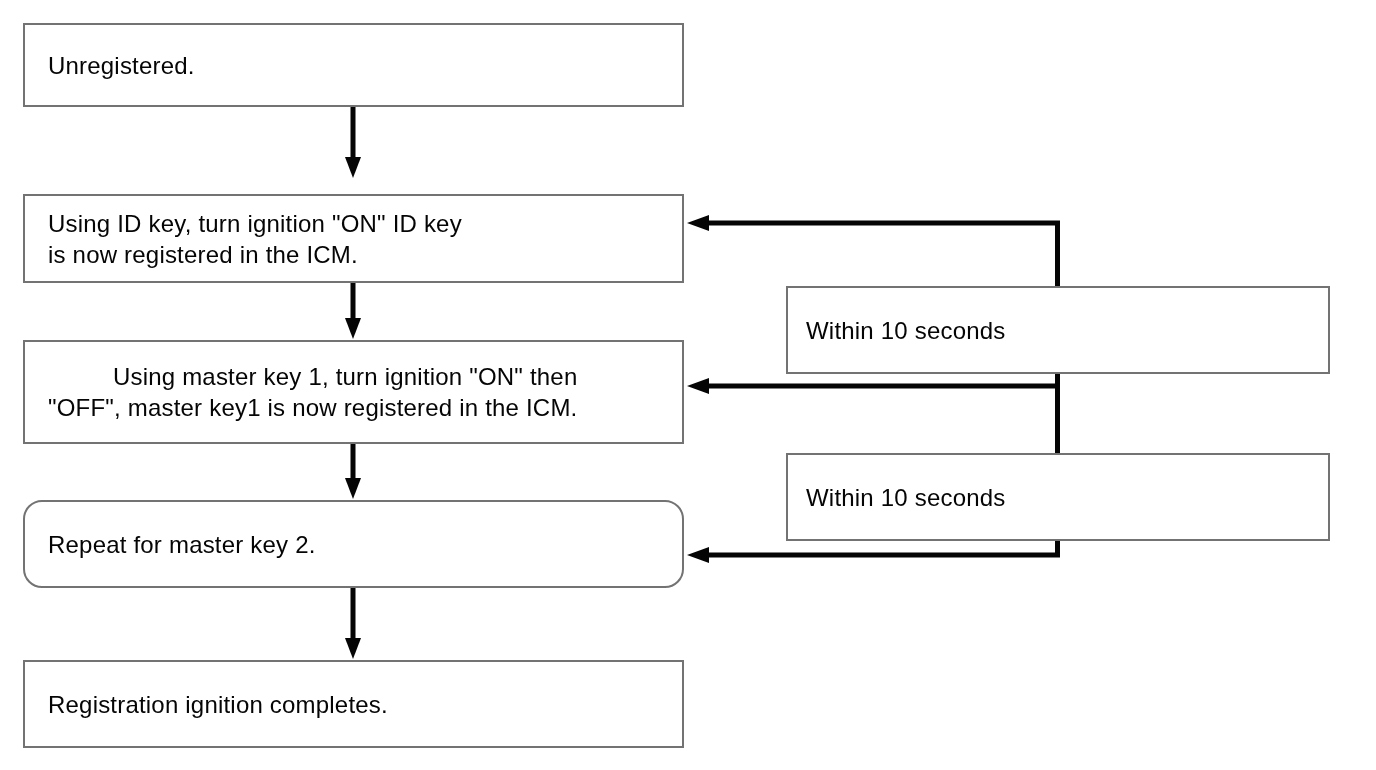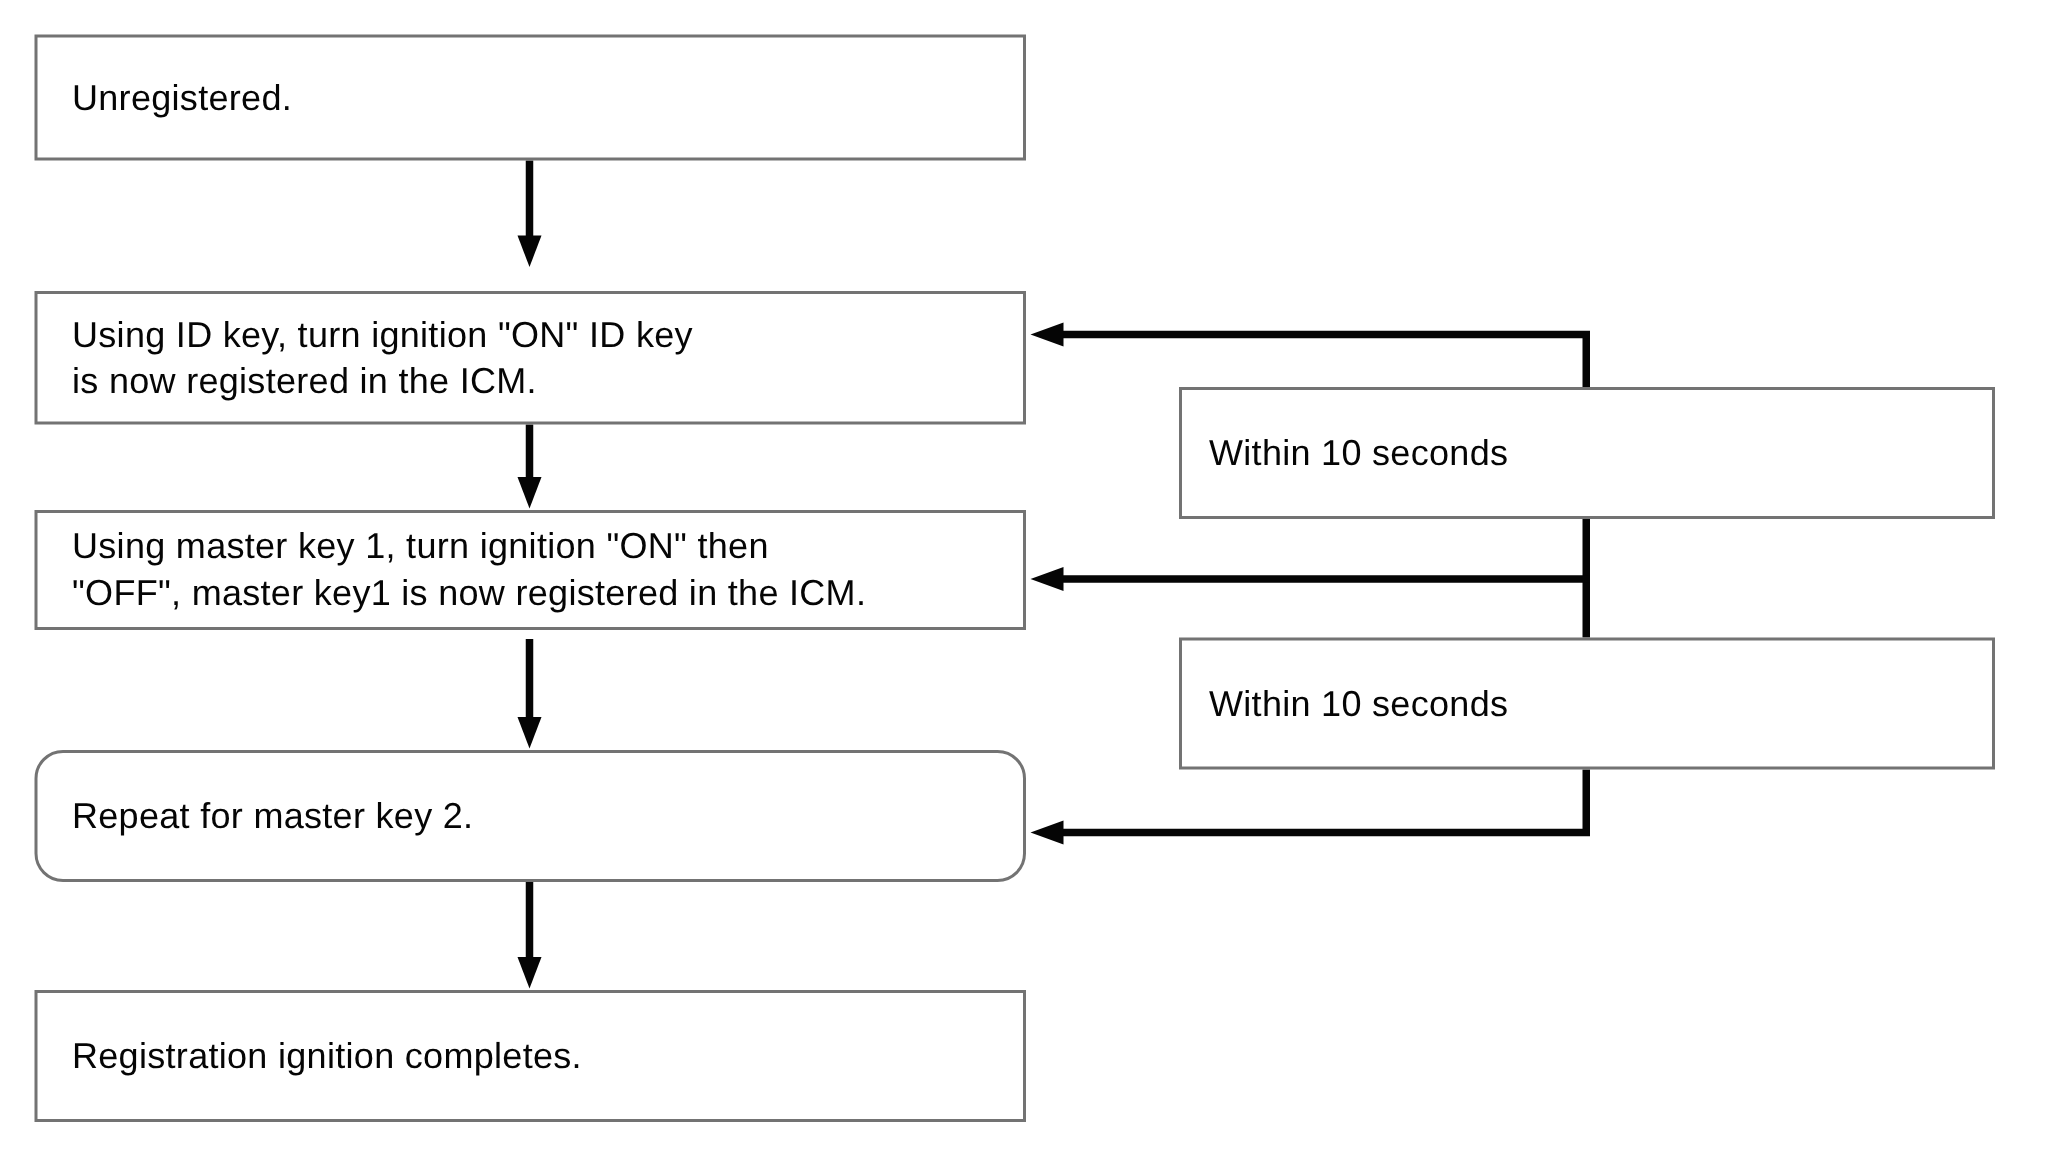--- a/index.html
+++ b/index.html
@@ -33,24 +33,24 @@
     font-size: 24px;
     line-height: 31px;
     letter-spacing: 0.2px;
   }
   .box .box-text {
     white-space: pre-line;
   }
   .step { left: 23px; width: 661px; padding-left: 23px; padding-right: 10px; }
   #step1 { top: 23px;  height: 84px; }
   #step2 { top: 178px; height: 89px; margin-top: 16px; }
-  #step3 { top: 340px; height: 80px; }
+  #step3 { top: 340px; height: 104px; text-align: right; }
   #step4 { top: 500px; height: 88px; border-radius: 19px; }
   #step5 { top: 660px; height: 88px; }
-  .side { left: 786px; width: 544px; padding-left: 18px; padding-right: 10px; }
+  .side { left: 786px; width: 544px; padding-left: 18px; padding-right: 10px; margin-top: 28px; }
   #timing1 { top: 258px; height: 88px; }
   #timing2 { top: 425px; height: 88px; }
 </style>
 </head>
 <body>
 
 <div class="canvas">
 
   <svg class="arrows" width="1376" height="770" viewBox="0 0 1376 770" fill="#050505" stroke="none">
 

